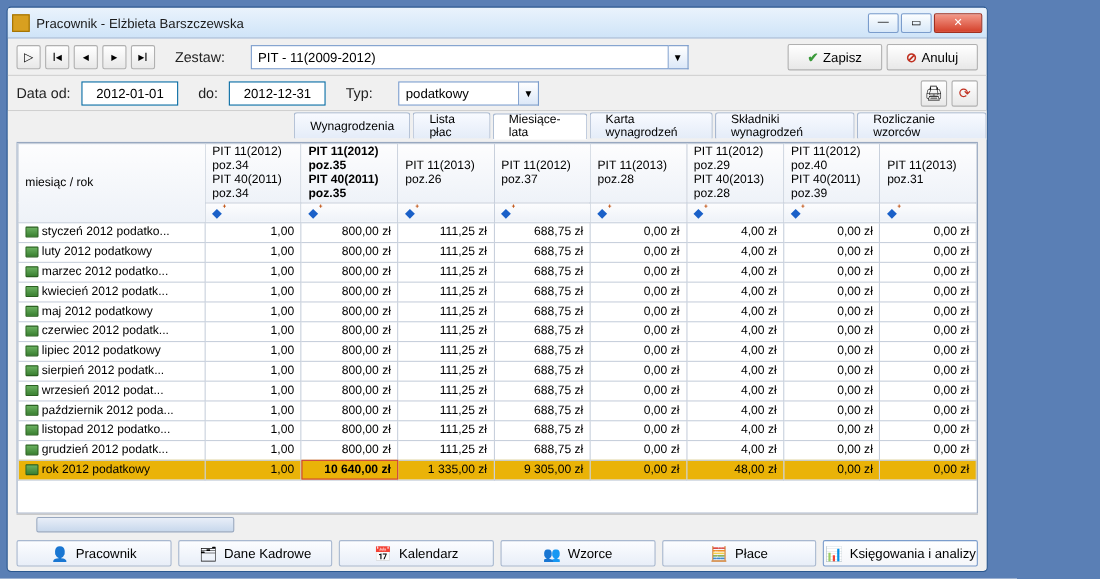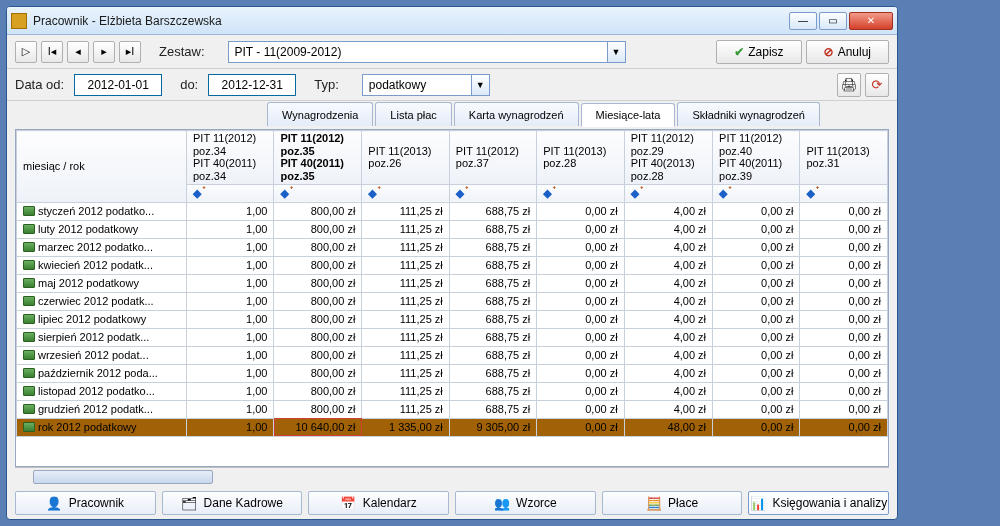--- a/index.html
+++ b/index.html
@@ -31,22 +31,22 @@
 .gridscroll { overflow: auto; flex: 1; }
 table { border-collapse: collapse; font-size: 11px; width: 100%; }
 th, td { border: 1px solid #c8d0dc; padding: 1px 6px; height: 18px; white-space: nowrap; }
 thead th { background: linear-gradient(#fdfdfe,#eef2f8); font-weight: normal; text-align: left; position: sticky; }
 thead tr.h1 th { height: 42px; line-height: 1.15; font-size: 11px; }
 thead tr.h1 th.selcol { font-weight: bold; }
 thead tr.h2 th { height: 18px; color: #2a62b8; }
 .rowlabel { display: flex; align-items: center; gap: 3px; overflow: hidden; }
 .book { display: inline-block; width: 12px; height: 10px; background: linear-gradient(#6ab060,#3a8030); border: 1px solid #2a6020; border-radius: 1px; flex-shrink: 0; }
 td.num { text-align: right; }
-tr.sum td { background: #a16207; }
-td.hlcell { background: #f8e8e8; outline: 1px solid #d04030; outline-offset: -1px; font-weight: normal; }
+tr.sum td { background: #eab308; }
+td.hlcell { background: #f8e8e8; outline: 1px solid #d04030; outline-offset: -1px; font-weight: bold; }
 .hscroll { height: 18px; background: #f0f0f0; border-top: 1px solid #c0c0c0; display: flex; align-items: center; margin: 0 8px 4px 8px; }
 .hscroll .thumb { height: 14px; width: 180px; margin-left: 18px; background: linear-gradient(#e8eef8,#c8d8ec); border: 1px solid #98a8c0; border-radius: 2px; }
 .bottomtabs { height: 30px; display: flex; gap: 6px; padding: 2px 8px 4px 8px; }
 .btab { flex: 1; border: 1px solid #a8b8d0; background: linear-gradient(#fcfdff,#e8eef8); display: flex; align-items: center; justify-content: center; gap: 6px; font-size: 12px; cursor: pointer; border-radius: 2px; }
 .btab.active { background: linear-gradient(#fff,#f4f6fa); border-color: #7a9ccc; }
 .mini { font-size: 13px; }
 .plusmark { color:#1a60c8; font-weight:bold; }
 .plusmark::after { content:"⁺"; color:#c05010; font-size:9px; position:relative; top:-4px; left:1px; }
 </style>
 </head>
@@ -97,23 +97,24 @@
       <div class="dd">▼</div>
     </div>
     <div class="spacer"></div>
     <div class="icobtn">🖨</div>
     <div class="icobtn" style="color:#c03020">⟳</div>
   </div>
 
   <div class="tabstrip" id="tabstrip">
       <div class="tab">Wynagrodzenia</div>
       <div class="tab">Lista płac</div>
+      <div class="tab active">Miesiące-lata</div>
       <div class="tab">Karta wynagrodzeń</div>
-      <div class="tab active">Miesiące-lata</div>
       <div class="tab">Składniki wynagrodzeń</div>
+      <div class="tab">Rozliczanie wzorców</div>
     </div>
 
   <div class="gridwrap">
     <div class="gridscroll">
       <table id="grid">
           <thead>
             <tr class="h1">
               <th rowspan="2" style="width: 170px;">miesiąc / rok</th>
               <th>PIT 11(2012)<br>poz.34<br>PIT 40(2011)<br>poz.34</th>
               <th class="selcol">PIT 11(2012)<br>poz.35<br>PIT 40(2011)<br>poz.35</th>

